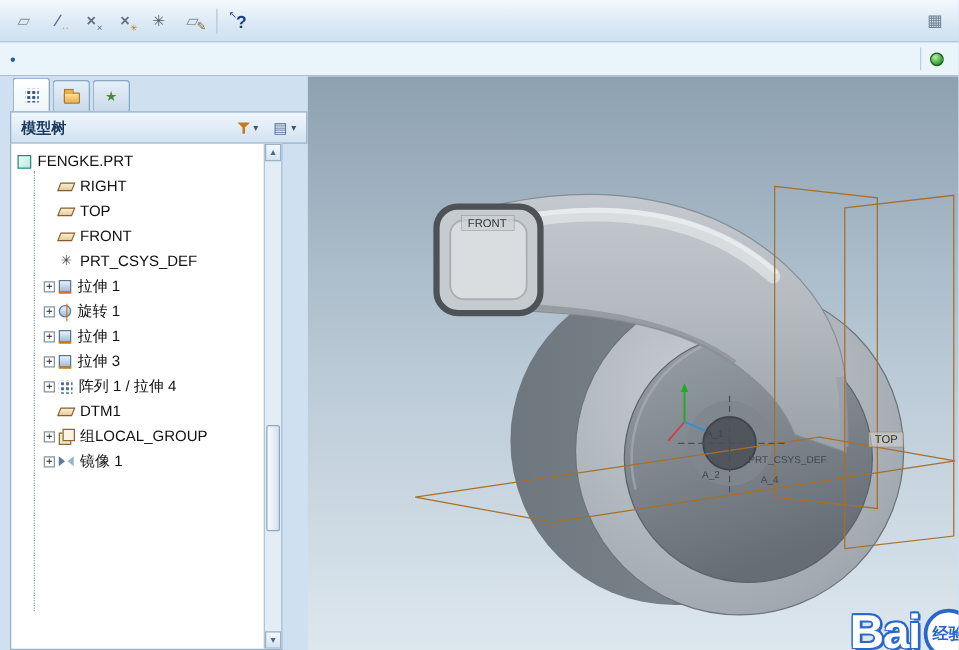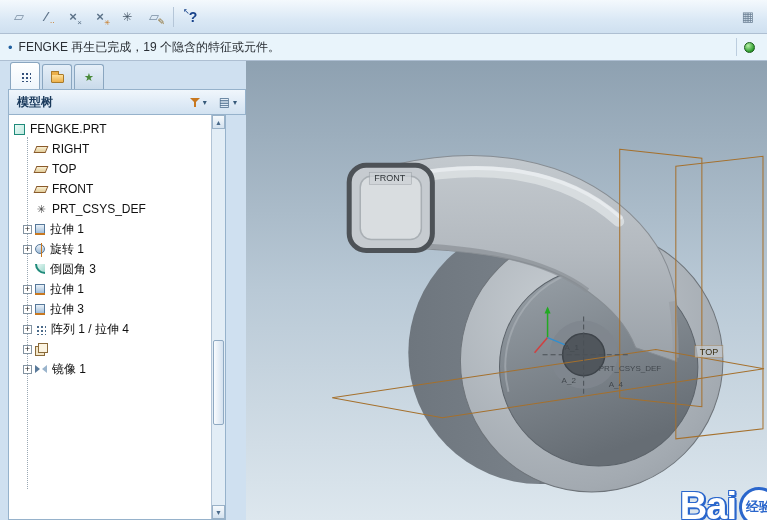--- a/index.html
+++ b/index.html
@@ -62,21 +62,21 @@
   .ic-filter{width:10px;height:11px;position:relative;display:inline-block}
   .ic-filter::before{content:"";position:absolute;left:0;top:1px;border-left:5px solid transparent;
                      border-right:5px solid transparent;border-top:5px solid #c87820}
   .ic-filter::after{content:"";position:absolute;left:4px;top:5px;width:2px;height:5px;background:#c87820}
   .ic-list::before{content:"▤";color:#4a6a8a;font-size:12px;line-height:1}
 
   
   .treewrap{flex:1;position:relative;border:1px solid #96b2cb;border-top:none;background:#fff;overflow:hidden;width:218px}
   .tree{position:absolute;top:0;left:0;right:14px;bottom:0;padding-top:4px;overflow:hidden}
   .connector{position:absolute;left:18px;top:22px;height:352px;width:0;border-left:1px dotted #9aa8b4}
-  .trow{height:20px;display:flex;align-items:center;padding-left:14px;position:relative;white-space:nowrap;z-index:1}
+  .trow{height:20px;display:flex;align-items:center;padding-left:26px;position:relative;white-space:nowrap;z-index:1}
   .trow.root{padding-left:5px}
   .plus{width:9px;height:9px;flex:none;border:1px solid #8494a2;background:#fff;color:#222;
         font-size:9px;line-height:7px;text-align:center;margin-right:3px}
   .psp{width:12px;flex:none}
   .lbl{color:#111}
 
   .ti{width:12px;height:12px;display:inline-flex;align-items:center;justify-content:center;
       margin-right:5px;flex:none;position:relative}
   .ti-part{width:11px;height:11px;border:1px solid #1f8a7a;background:linear-gradient(135deg,#eafaf6,#bfe8df)}
   .ti-plane{width:12px;height:7px;border:1px solid #8a5a2a;background:linear-gradient(#f8efd2,#e2cd9a);transform:skewX(-22deg)}
@@ -132,21 +132,20 @@
     <div class="tbtn ic-csys"></div>
     <div class="tbtn ic-sketch"></div>
     <div class="tb-sep"></div>
     <div class="tbtn ic-help"></div>
     <div class="tb-spacer"></div>
     <div class="tbtn ic-grid"></div>
   </div>
 
   <div class="msgbar">
     <span class="msg-bullet">•</span>
-    <span>FENGKE 再生已完成，19 个隐含的特征或元件。</span>
     <span class="msg-right">
       <span class="msg-sep"></span>
       <span class="status-ball"></span>
     </span>
   </div>
 
   <div class="main">
 
     <div class="left">
       <div class="tabs">
@@ -206,42 +205,43 @@
             <span class="plus">+</span>
             <span class="ti ti-extrude"></span>
             <span class="lbl">拉伸 1</span>
           </div>
           <div class="trow">
             <span class="plus">+</span>
             <span class="ti ti-revolve"></span>
             <span class="lbl">旋转 1</span>
           </div>
           <div class="trow">
-            <span class="psp"></span>
-            <span class="ti ti-round"></span>
-            <span class="lbl">倒圆角 3</span>
-          </div>
-          <div class="trow">
             <span class="plus">+</span>
             <span class="ti ti-extrude"></span>
             <span class="lbl">拉伸 1</span>
           </div>
           <div class="trow">
             <span class="plus">+</span>
             <span class="ti ti-extrude"></span>
             <span class="lbl">拉伸 3</span>
           </div>
           <div class="trow">
             <span class="plus">+</span>
             <span class="ti ti-pattern"></span>
             <span class="lbl">阵列 1 / 拉伸 4</span>
           </div>
           <div class="trow">
+            <span class="psp"></span>
+            <span class="ti ti-plane"></span>
+            <span class="lbl">DTM1</span>
+          </div>
+          <div class="trow">
             <span class="plus">+</span>
             <span class="ti ti-group"></span>
+            <span class="lbl">组LOCAL_GROUP</span>
           </div>
           <div class="trow">
             <span class="plus">+</span>
             <span class="ti ti-mirror"></span>
             <span class="lbl">镜像 1</span>
           </div>
         </div>
 
         <div class="vscroll">
           <div class="sarrow up"></div>

